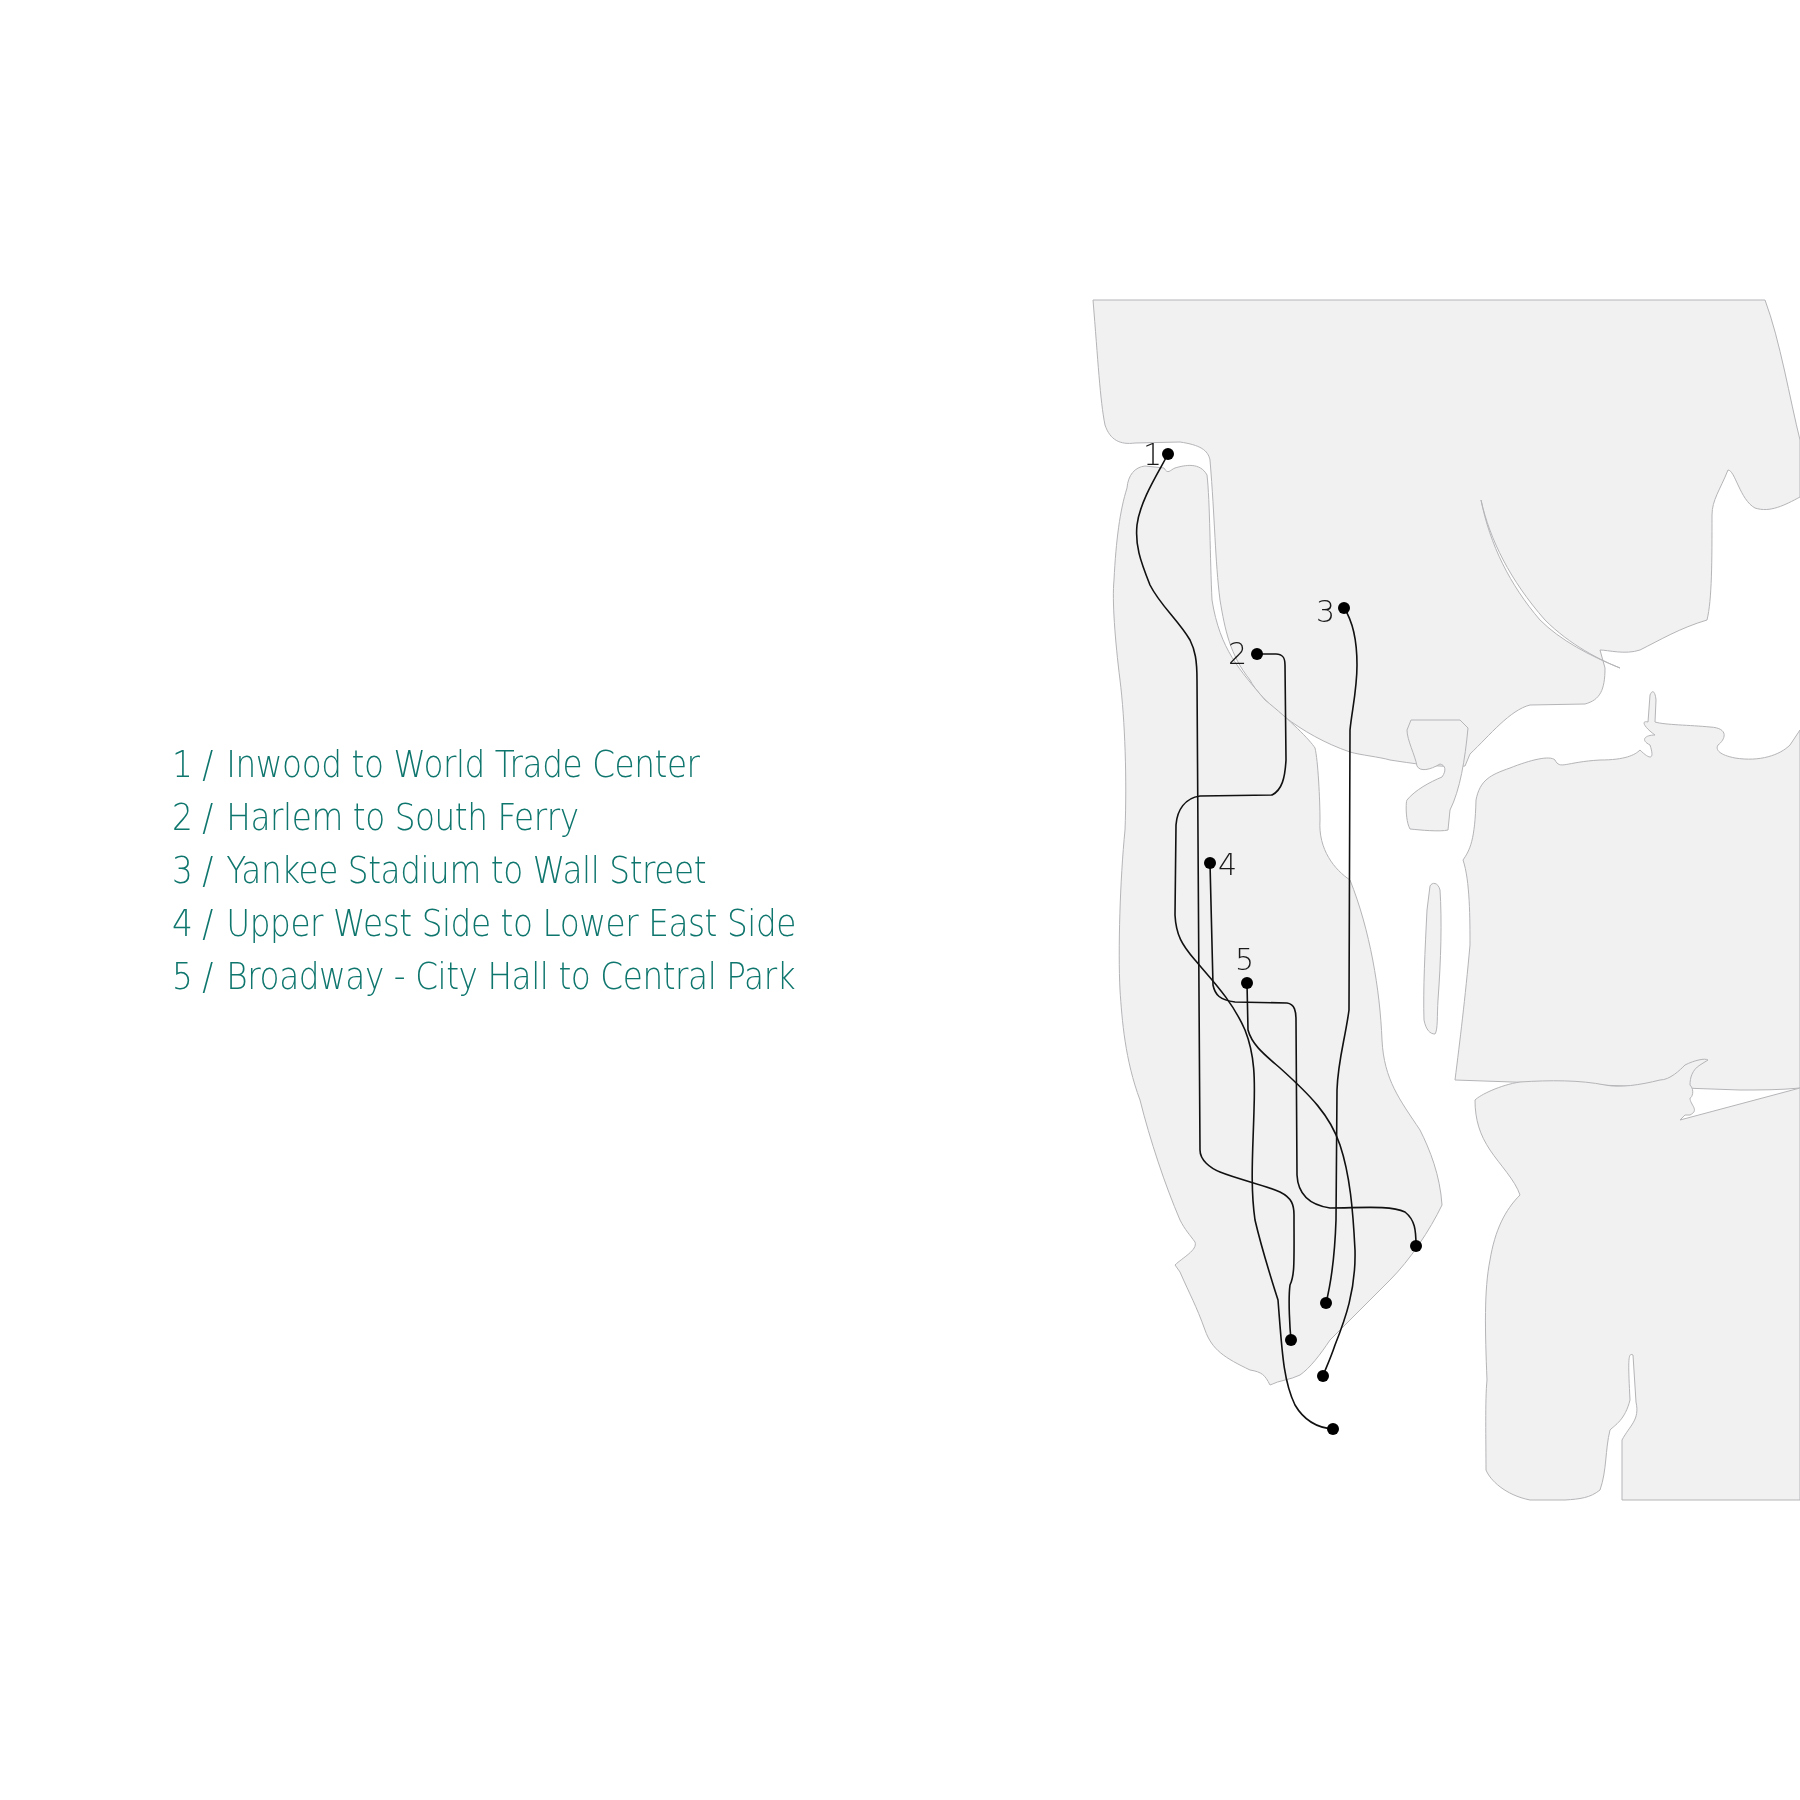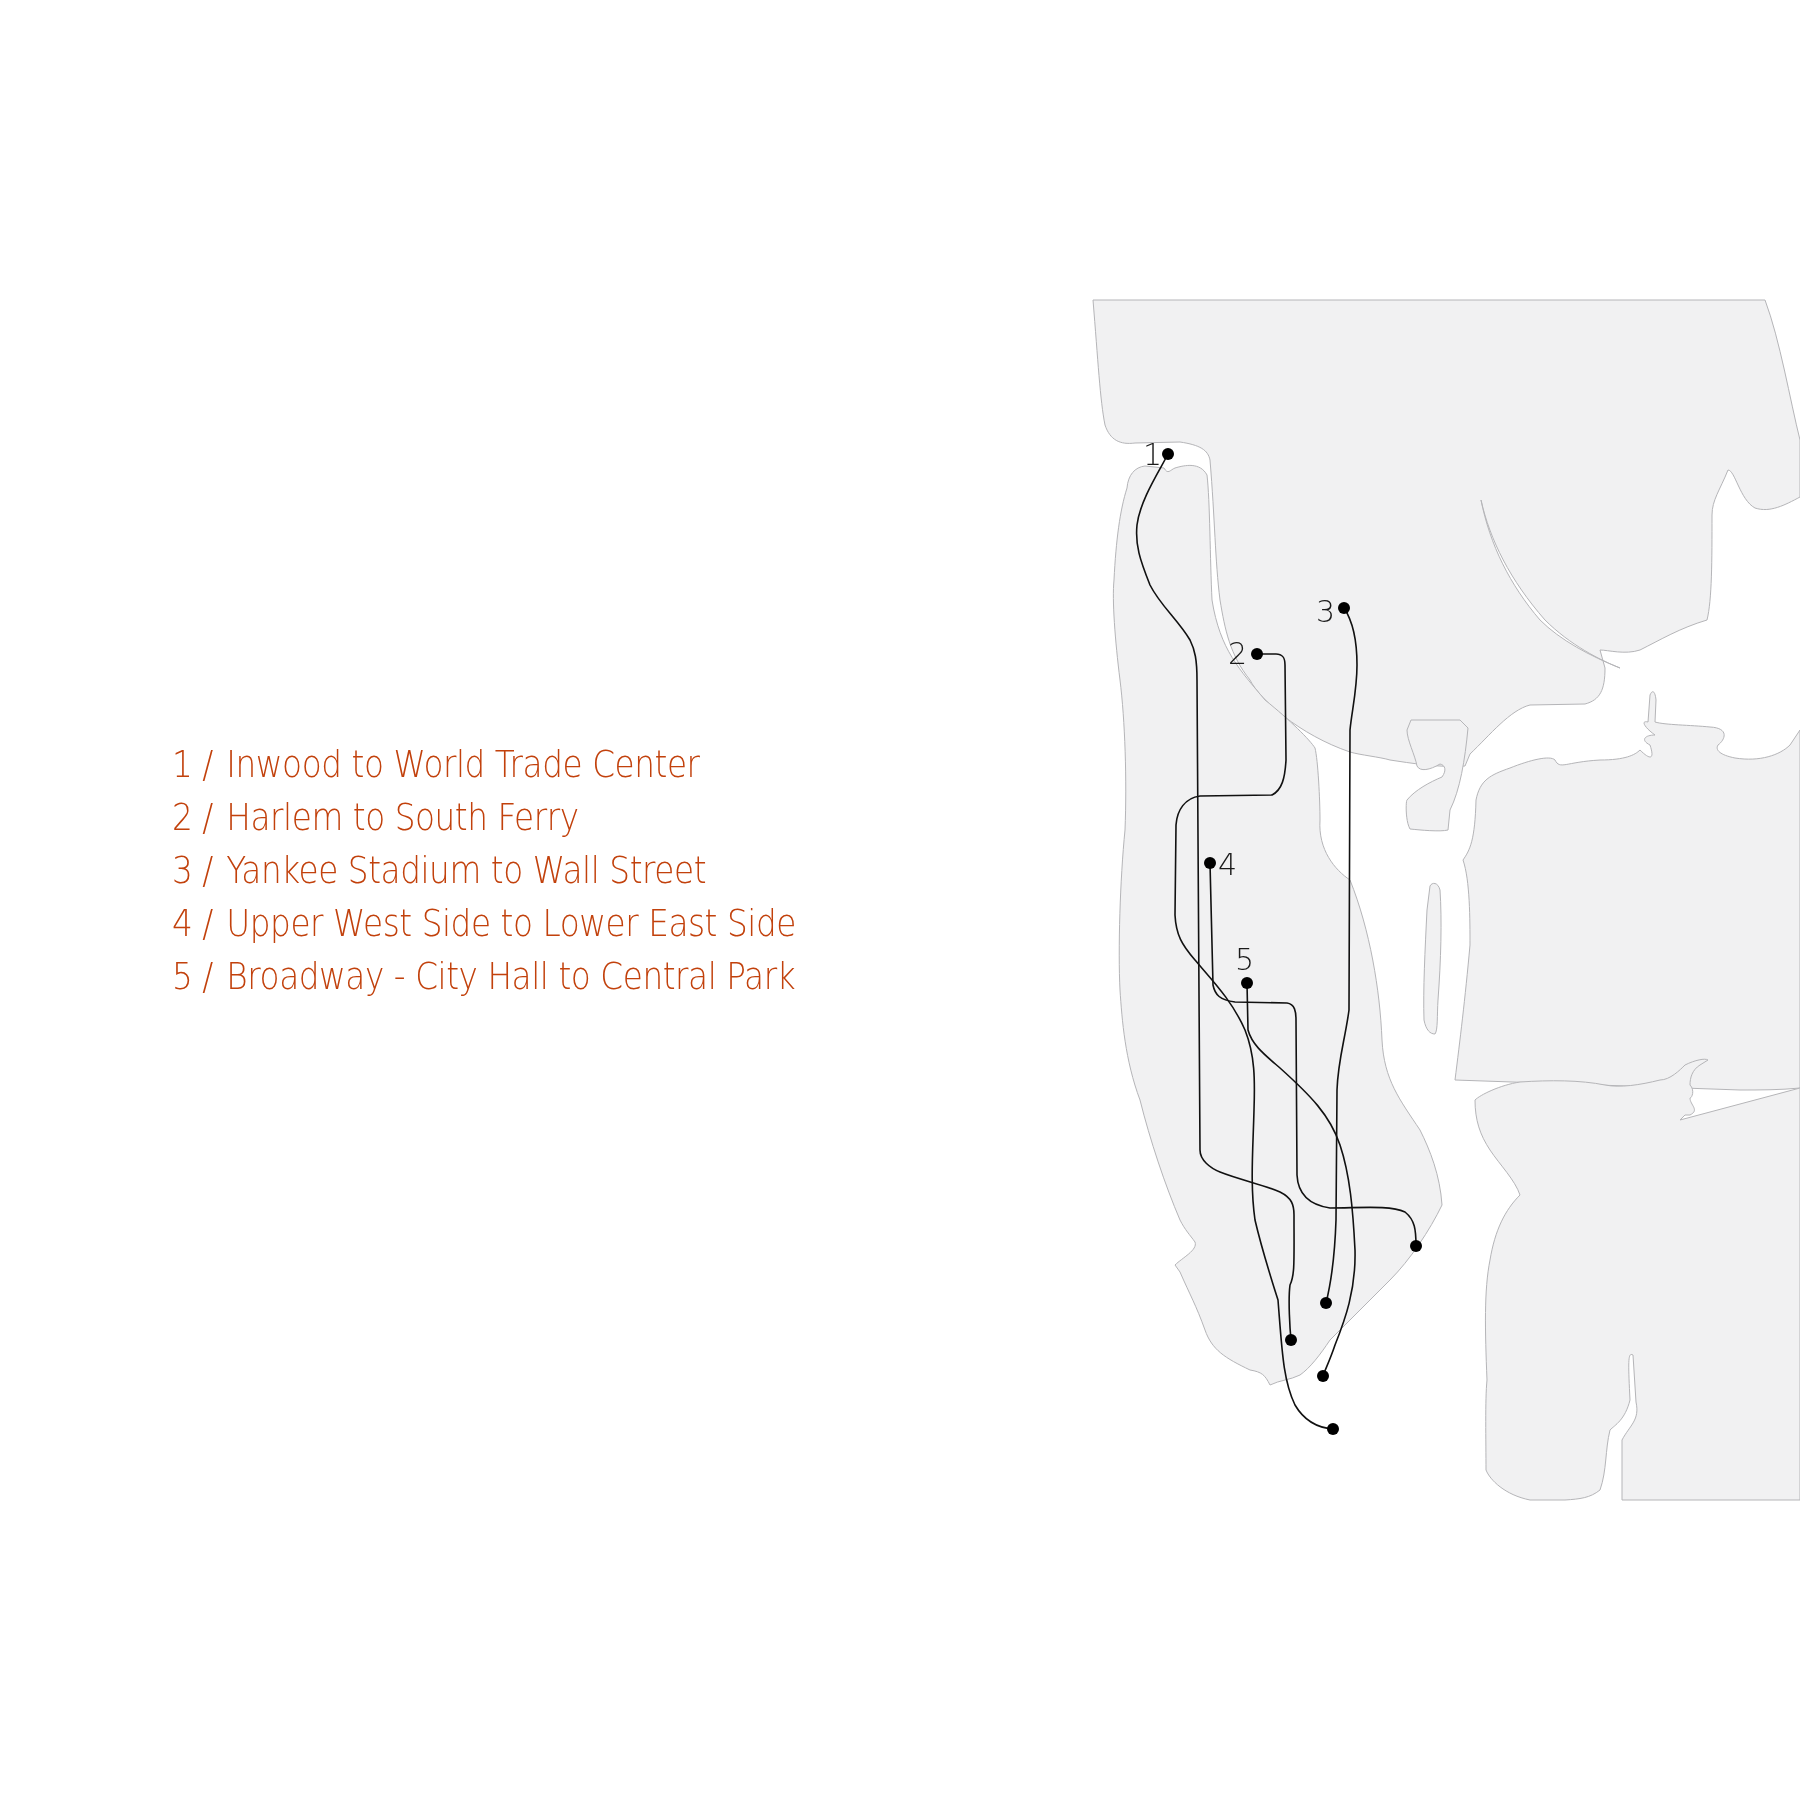--- a/index.html
+++ b/index.html
@@ -1,20 +1,20 @@
 <!DOCTYPE html>
 <html><head>
 <meta charset="utf-8">
 <style>
   html, body { margin: 0; padding: 0; background: #ffffff; }
   body { width: 1800px; height: 1800px; position: relative; overflow: hidden; }
   .legend {
     position: absolute; left: 172px; top: 738px;
     font-family: "DejaVu Sans", sans-serif; font-weight: 200;
-    font-size: 38px; line-height: 53px; color: #c2410c; letter-spacing: -0.5px;
+    font-size: 38px; line-height: 53px; color: #0f766e; letter-spacing: -0.5px;
   }
   .legend-item { white-space: nowrap; transform: scaleX(0.86); transform-origin: left center; }
   .legend-item .num { margin-right: 4px; }
   svg.map { position: absolute; left: 0; top: 0; }
   .land { fill: #f1f1f2; stroke: #b5b5b8; stroke-width: 1; }
   .route { fill: none; stroke: #111; stroke-width: 1.6; stroke-linejoin: round; stroke-linecap: round; }
   .dot { fill: #000; }
   .rlabel { font-family: "DejaVu Sans", sans-serif; font-weight: 200; font-size: 30px; fill: #1a1a1a; }
 </style>
 </head>

